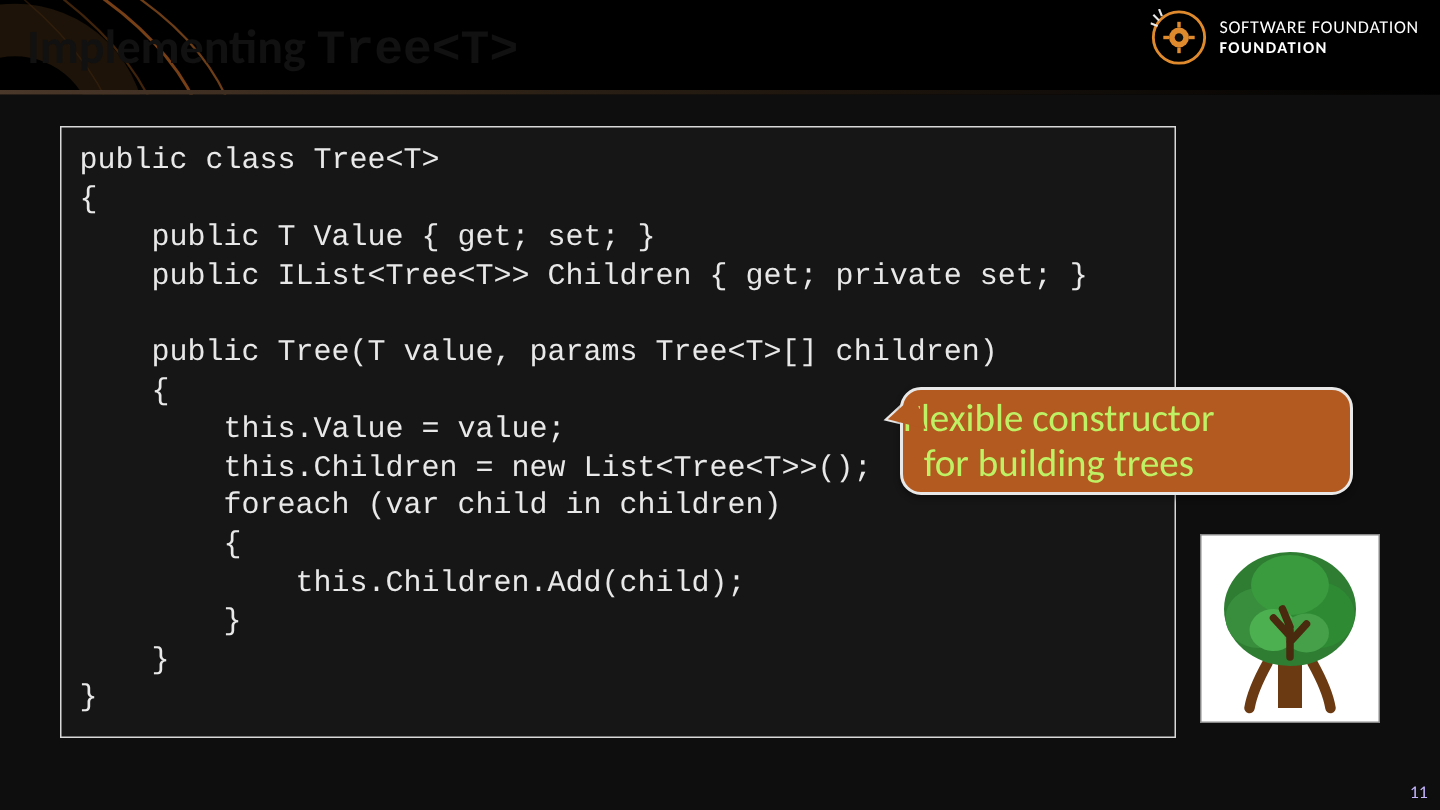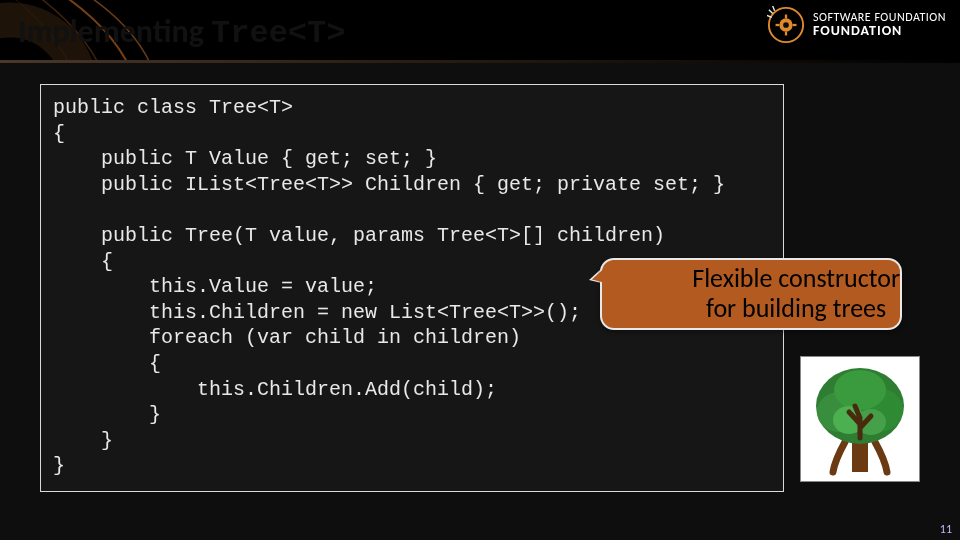--- a/index.html
+++ b/index.html
@@ -35,21 +35,21 @@
   }
   .logo {
     position: absolute;
     right: 14px; top: 6px;
     display: flex; align-items: center; gap: 8px;
     color: #fff;
     z-index: 3;
   }
   .logo-text { display: flex; flex-direction: column; line-height: 1.05; font-size: 12px; letter-spacing: 0.5px; }
   .logo-text .l1 { font-weight: 400; }
-  .logo-text .l2 { font-weight: 700; font-size: 14px; letter-spacing: 1px; }
+  .logo-text .l2 { font-weight: 700; font-size: 11px; letter-spacing: 1px; }
   .content-dark {
     position: absolute;
     left: 0; top: 63px;
     width: 960px; height: 477px;
     background: #0e0e0e;
     z-index: 1;
   }
   .code-box {
     position: absolute;
     left: 40px; top: 84px;
@@ -66,25 +66,25 @@
     color: #e8e8e8;
     white-space: pre;
   }
   .callout {
     position: absolute;
     left: 600px; top: 258px;
     width: 302px; height: 72px;
     background: #b35a20;
     border: 2px solid #e8e8e8;
     border-radius: 14px;
-    color: #000000;
+    color: #bef264;
     font-size: 26px;
     line-height: 1.15;
     text-align: center;
-    display: flex; align-items: center; justify-content: flex-end;
+    display: flex; align-items: center; justify-content: flex-start;
     z-index: 6;
     box-shadow: 0 2px 4px rgba(0,0,0,0.4);
   }
   .callout-tail {
     position: absolute;
     left: 592px; top: 266px;
     width: 0; height: 0;
     border-top: 10px solid transparent;
     border-bottom: 14px solid transparent;
     border-right: 22px solid #b35a20;

